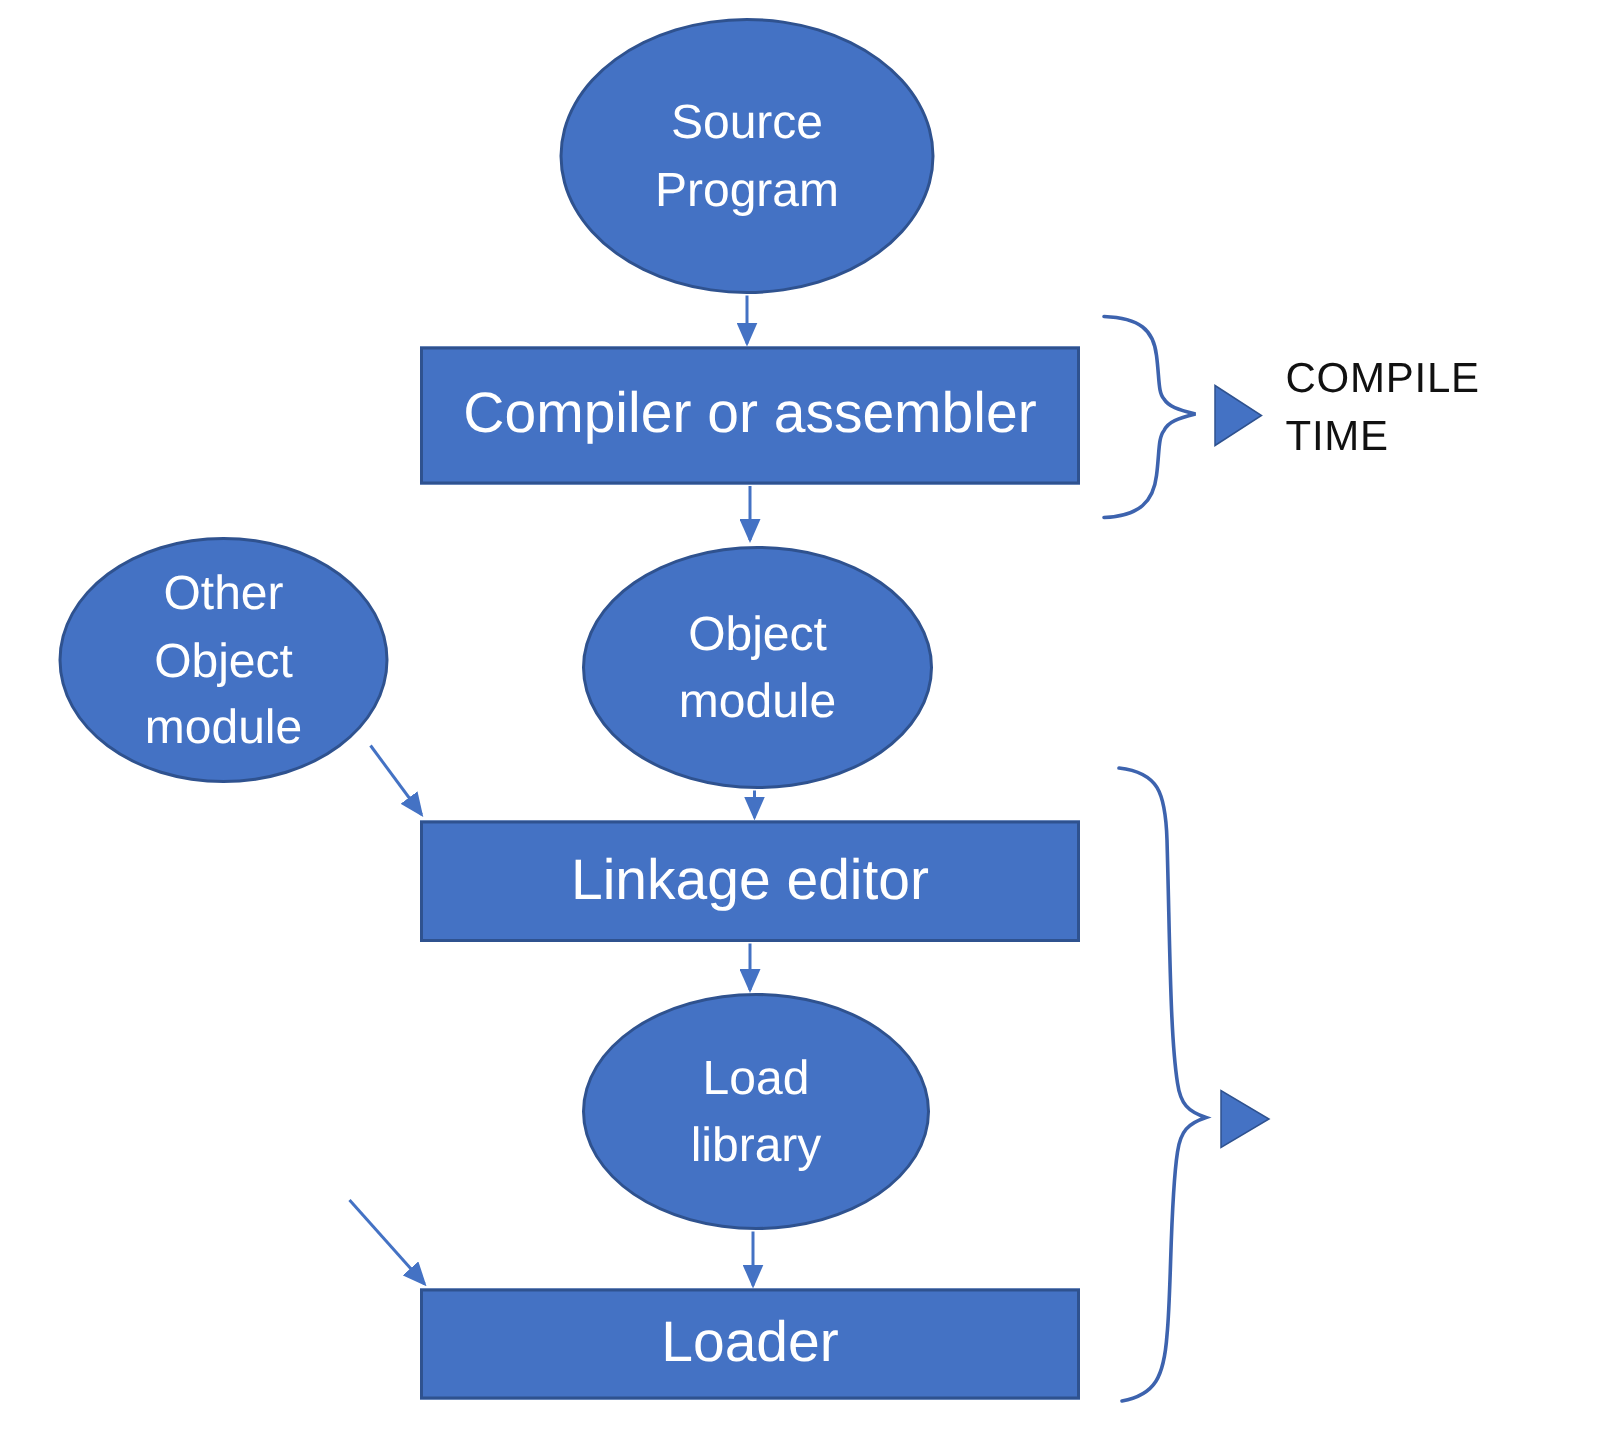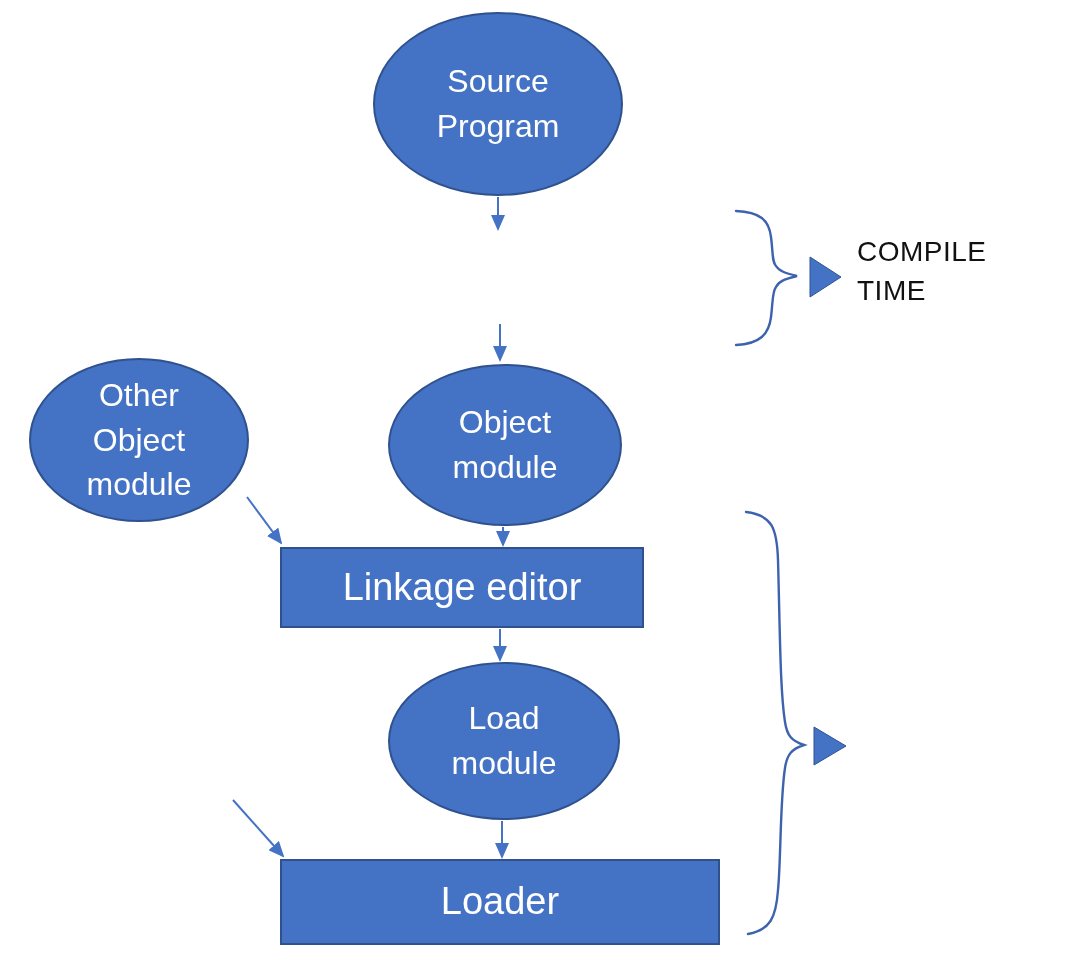--- a/index.html
+++ b/index.html
@@ -115,43 +115,46 @@
              C 780 800, 781 860, 778 890
              C 776 918, 770 930, 748 934"></path>
     <polygon class="tri" points="814,727 814,765 846,746"></polygon>
   </svg>
 
   <div class="node ellipse" style="left:373px;top:12px;width:250px;height:184px;">
     <span class="node-label">Source
 Program</span>
   </div>
 
+  <div class="node rect" style="left:280px;top:231px;width:440px;height:92px;">
+    <span class="node-label">Compiler or assembler</span>
+  </div>
 
   <div class="node ellipse" style="left:388px;top:364px;width:234px;height:162px;">
     <span class="node-label">Object
 module</span>
   </div>
 
-  <div class="node ellipse" style="left:29px;top:358px;width:220px;height:164px;">
+  <div class="node ellipse" style="left:39px;top:358px;width:220px;height:164px;">
     <span class="node-label">Other
 Object
 module</span>
   </div>
 
-  <div class="node rect" style="left:280px;top:547px;width:364px;height:81px;">
+  <div class="node rect" style="left:280px;top:547px;width:440px;height:81px;">
     <span class="node-label">Linkage editor</span>
   </div>
 
   <div class="node ellipse" style="left:388px;top:662px;width:232px;height:158px;">
     <span class="node-label">Load
-module</span>
+library</span>
   </div>
 
 
-  <div class="node rect" style="left:280px;top:859px;width:440px;height:86px;align-items:center;">
+  <div class="node rect" style="left:280px;top:859px;width:440px;height:74px;align-items:center;">
     <span class="node-label">Loader</span>
   </div>
 
   <div class="annotation" style="left:857px;top:232px;">COMPILE
 TIME</div>
 
 
 </div>
 
 </body></html>

